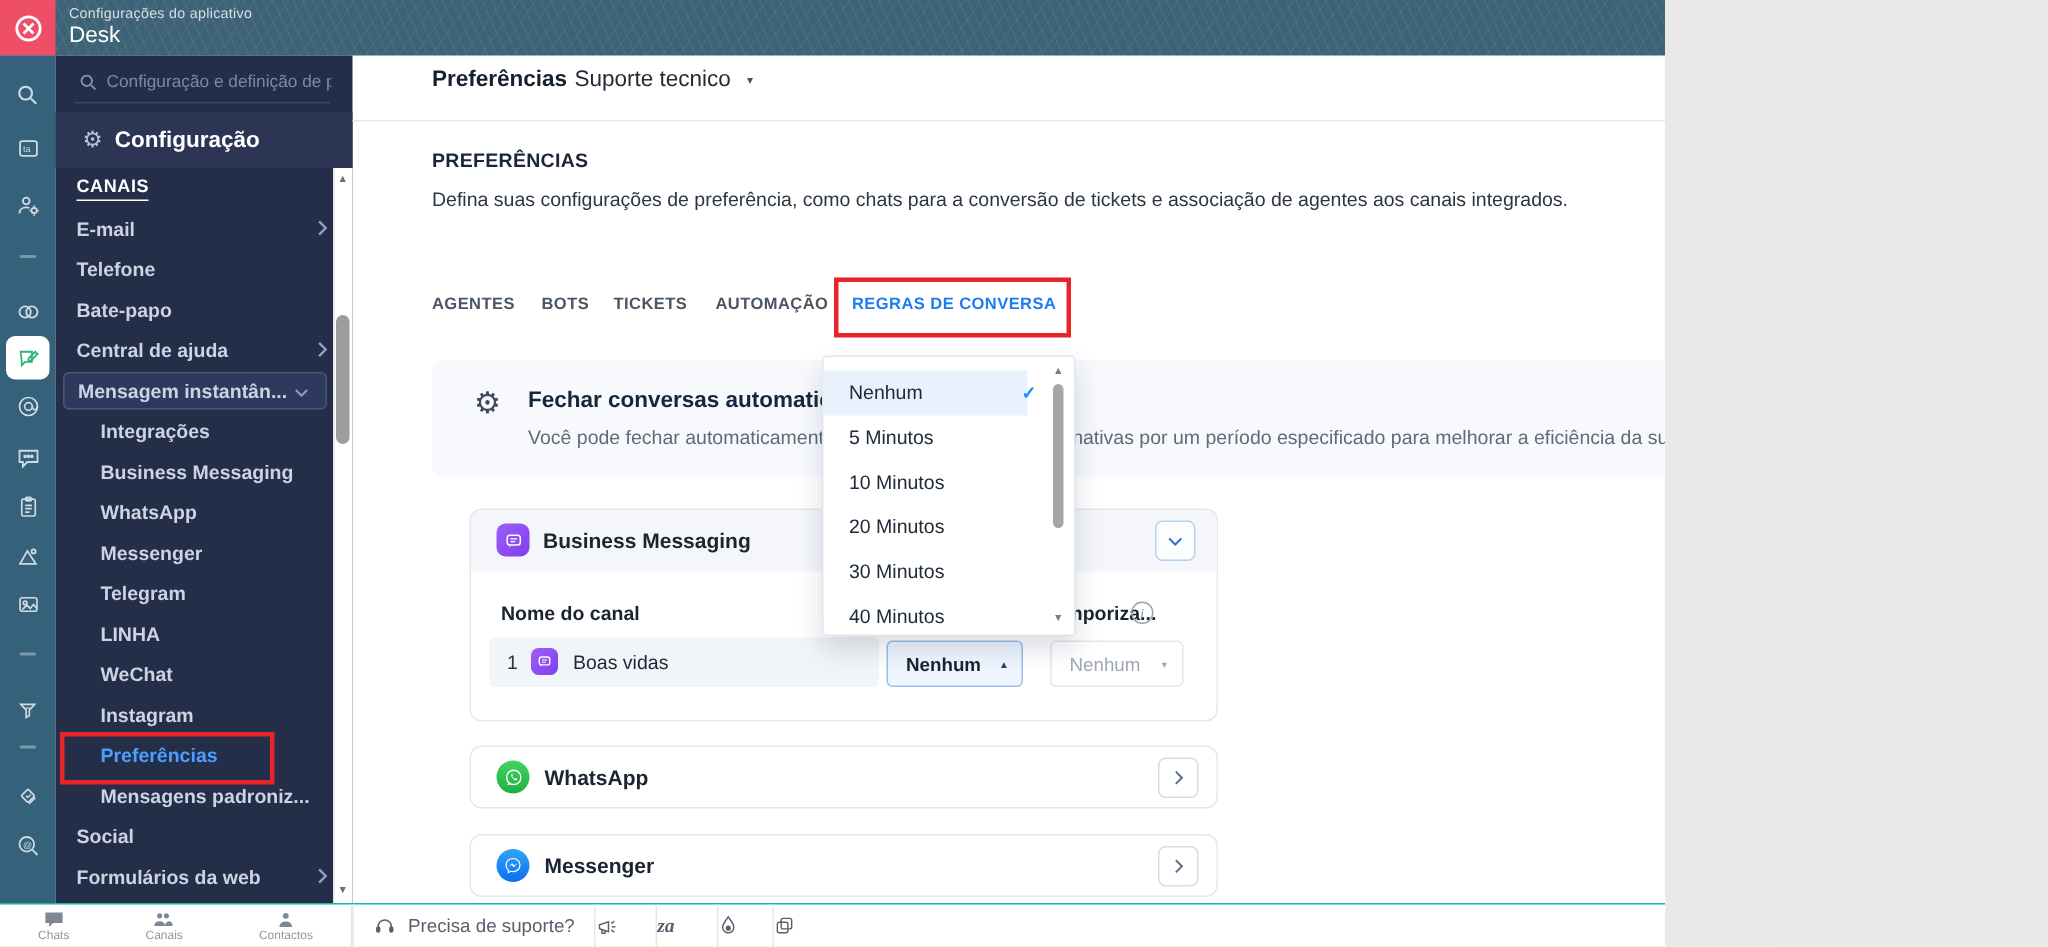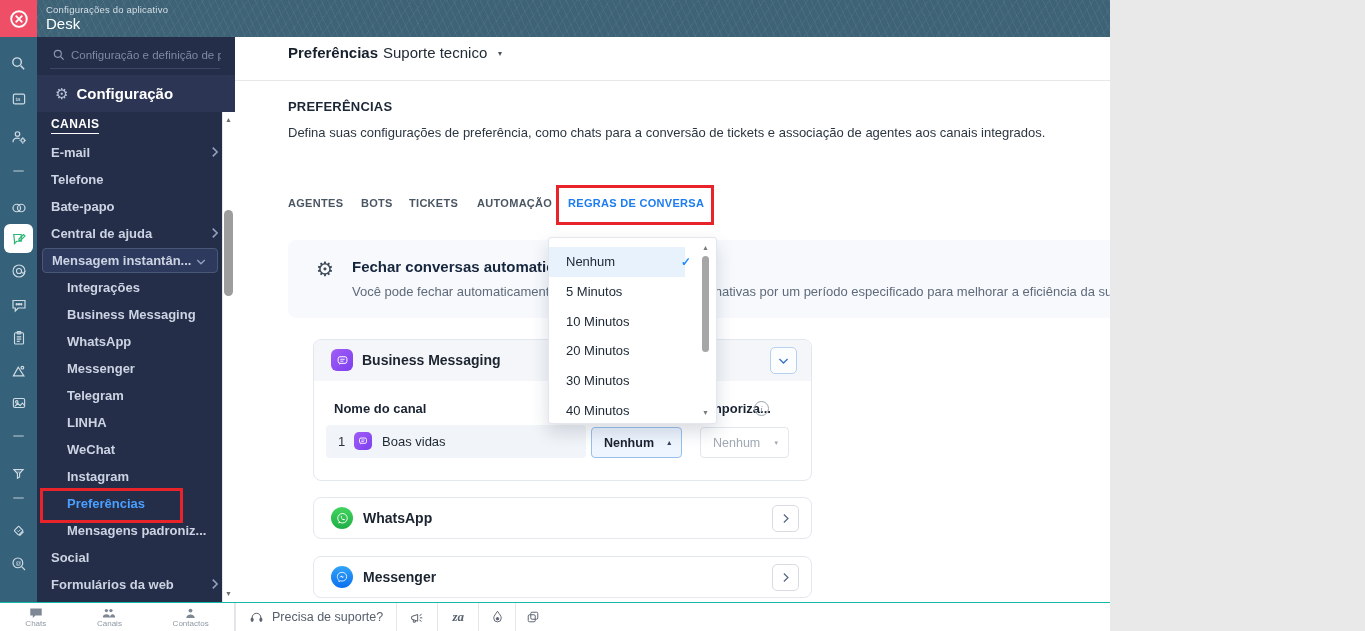--- a/index.html
+++ b/index.html
@@ -120,21 +120,21 @@
   .m-up{left:1354px;top:226px}
   .m-dn{left:1354px;top:586px}
   .m-thumb{left:1355px;top:238px;width:8px;height:177px;background:#8f8f8f;border-radius:4px;z-index:51}
 
   
   .bbar{left:0;top:602px;width:1365px;height:29px;background:#fff;border-top:1px solid #14b8a6;box-sizing:border-box;display:flex}
   .bleft{width:235px;display:flex;justify-content:space-around;align-items:center;border-right:1px solid #e2e5e9;box-sizing:border-box}
   .bnav{display:flex;flex-direction:column;align-items:center;color:#7e8894;cursor:pointer}
   .bnav .blbl{font-size:8px;color:#8f98a3;margin-top:-1px}
   .bmid{flex:1;display:flex;align-items:center;padding-left:12px;font-size:13px;color:#9aa4b0}
-  .bcell{display:flex;align-items:center;justify-content:center;border-left:1px solid #e4e7ea;color:#57606c}
+  .bcell{display:flex;align-items:center;border-left:1px solid #e4e7ea;color:#57606c}
   .bsupport{padding:0 13px;gap:8px;font-size:12.5px}
   .bico{width:40px}
 
   svg{display:block}
   .nosel{user-select:none}
 </style>
 </head>
 <body>
 
 <div class="screen nosel">

